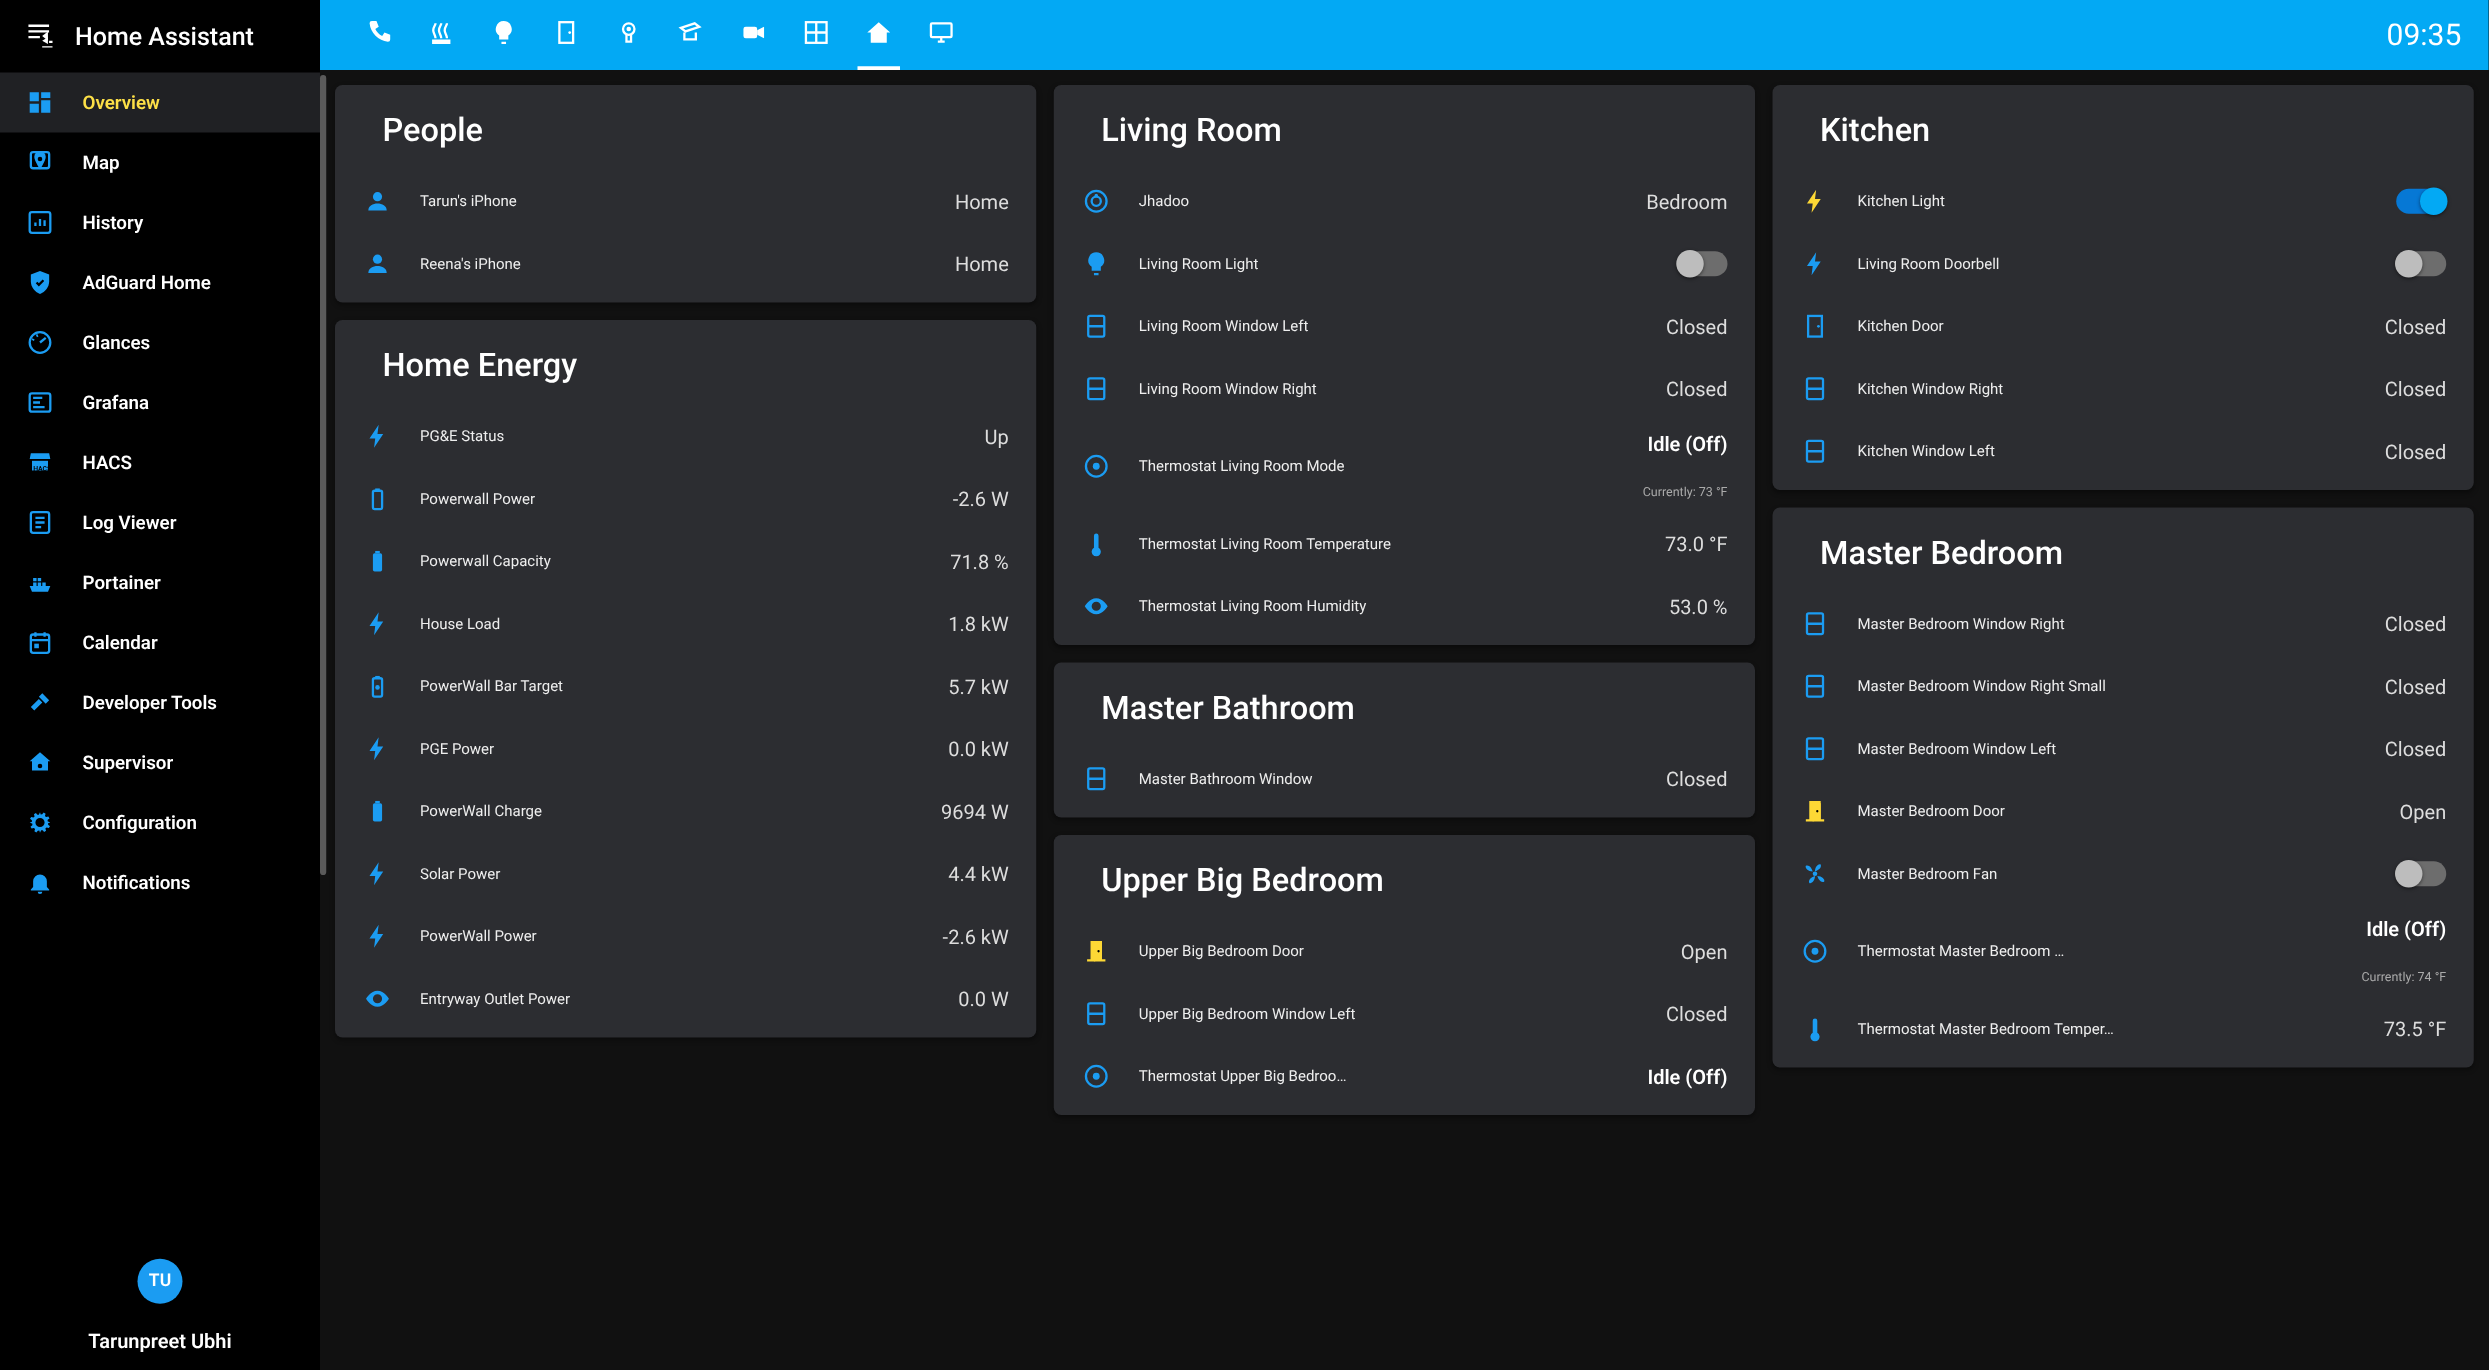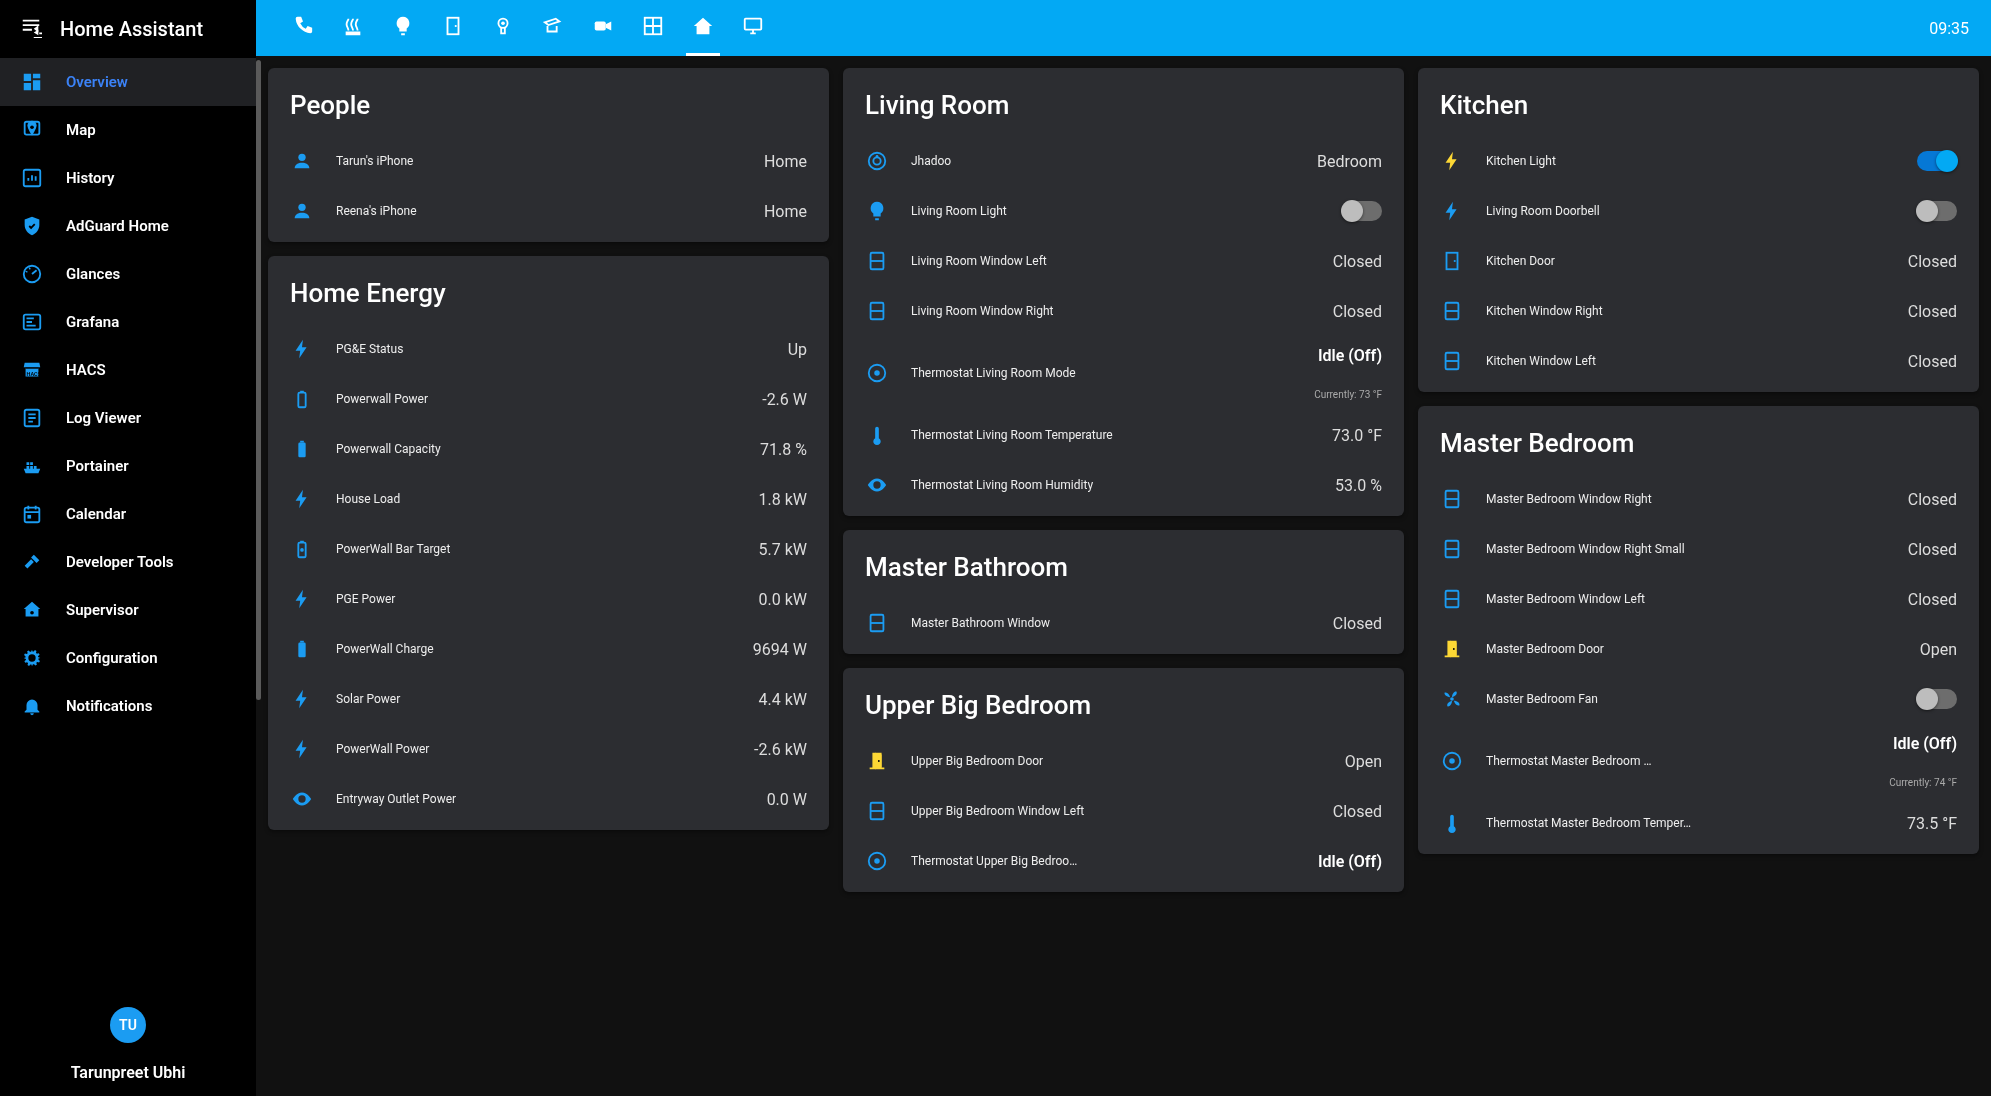--- a/index.html
+++ b/index.html
@@ -8,40 +8,40 @@
 
   
   .sidebar { width:256px; background:#000; display:flex; flex-direction:column; overflow-y:auto; }
   .sidebar-head { display:flex; align-items:center; gap:18px; padding:16px 16px 16px 20px; }
   .sidebar-head .title { font-size:20px; font-weight:500; color:#fff; }
   .nav-item { display:flex; align-items:center; gap:22px; padding:12px 20px; cursor:pointer; font-size:15px; font-weight:600; }
   .nav-item.active { background:#202124; color:#1b9cf2; }
   .nav-item.active .icon { color:#1b9cf2; }
   .nav-item .icon { width:24px; height:24px; display:flex; align-items:center; justify-content:center; color:#1b9cf2; }
   .nav-item span.lbl { flex:1; color:#fff; }
-  .nav-item.active span.lbl { color:#3b82f6; }
+  .nav-item.active span.lbl { color:#fde047; }
   .sidebar-bottom { margin-top:auto; }
   .avatar-row { display:flex; align-items:center; gap:20px; padding:14px 20px;flex-direction:column; }
   .avatar { width:36px; height:36px; border-radius:50%; background:#1b9cf2; display:flex; align-items:center; justify-content:center; font-weight:600; font-size:14px; }
   .sidebar-grip { position:absolute; left:256px; top:60px; width:5px; height:640px; background:#5a5a5a; border-radius:3px; }
 
   
   .main { flex:1; display:flex; flex-direction:column; min-width:0; }
 
   
   .topbar { height:56px; background:#03a9f4; display:flex; align-items:center; padding:0 22px; gap:8px; }
   .topbar .tabicons { display:flex; align-items:center; gap:0; }
   .topicon { width:50px; height:56px; display:flex; align-items:center; justify-content:center; color:#fff; cursor:pointer; position:relative; }
   .topicon.active::after { content:""; position:absolute; bottom:0; left:8px; right:8px; height:3px; background:#fff; }
-  .topbar .clock { margin-left:auto; font-size:16px; font-weight:400;text-align:center; }
+  .topbar .clock { margin-left:auto; font-size:24px; font-weight:400;text-align:center; }
 
   
   .content { flex:1; overflow:auto; padding:12px; display:grid; grid-template-columns: repeat(3, 1fr); gap:14px; align-content:start; background:#111; }
   .card { background:#2c2d31; border-radius:6px; padding:12px 0 6px 0; box-shadow:0 2px 4px rgba(0,0,0,.4); }
-  .card-title { font-size:26px; font-weight:500; padding:10px 22px 16px 22px; }
+  .card-title { font-size:26px; font-weight:500; padding:10px 22px 16px 38px; }
   .row { display:flex; align-items:center; padding:10px 22px; gap:22px; min-height:50px; }
   .row .ico { width:24px; height:24px; display:flex; align-items:center; justify-content:center; color:#1b9cf2; flex-shrink:0; }
   .row .ico.yellow { color:#fdd835; }
   .row .nm { flex:1; font-size:12px; font-weight:400; color:#eee; white-space:nowrap; overflow:hidden; text-overflow:ellipsis; }
   .row .val { font-size:16px; color:#ddd; text-align:right; white-space:nowrap; }
   .row .val .sub { display:block; font-size:10px; color:#aaa; font-weight:400;margin-top:24px; }
   .row .val.bold { font-weight:600; color:#fff; }
 
   
   .toggle { width:40px; height:20px; border-radius:10px; background:#6d6d6d; position:relative; cursor:pointer; }

